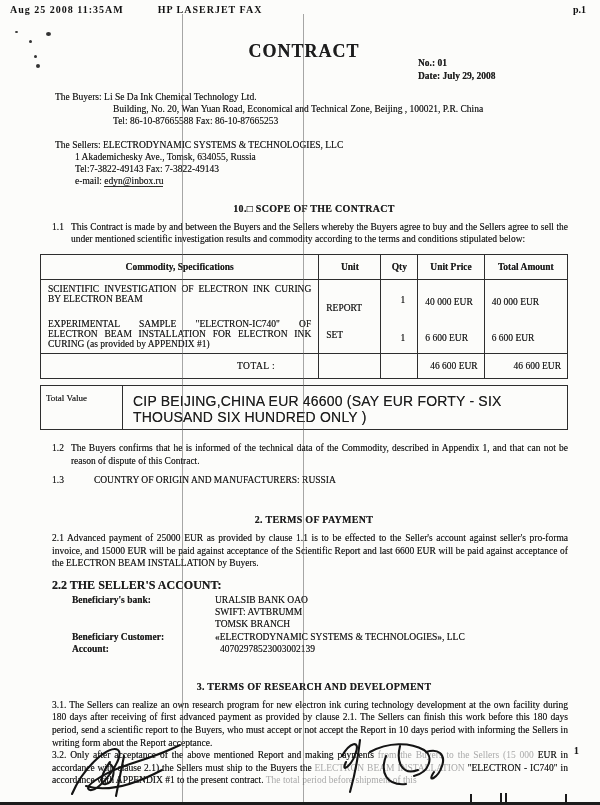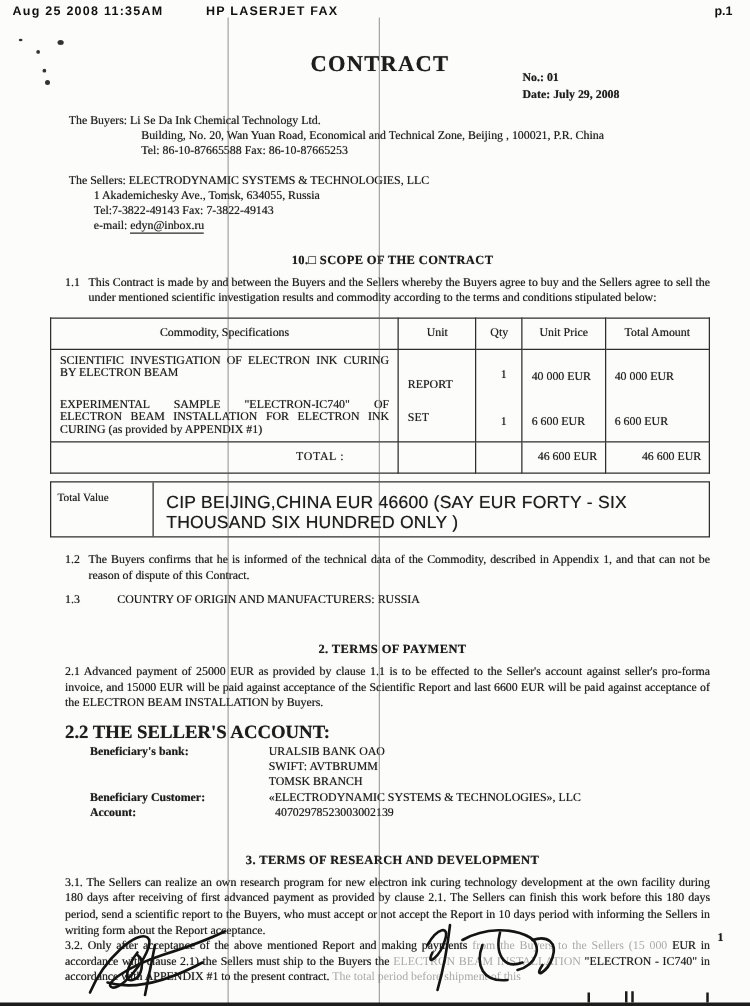--- a/index.html
+++ b/index.html
@@ -7,21 +7,21 @@
     position:relative;width:600px;height:805px;margin:0 auto;
     background:#fcfcfa;overflow:hidden;
     font-family:"Liberation Serif",serif;color:#1d1d1d;
   }
   .ink{ text-shadow:0 0 0.6px rgba(25,25,25,.65); }
 
   
   .fax-header{
     display:flex;align-items:flex-end;
     padding:4px 14px 0 10px;
-    font-family:Liberation Sans, sans-serif;
+    font-family:Liberation Serif, serif;
     font-size:10px;font-weight:bold;letter-spacing:1px;color:#111;
   }
   .fax-header .device{margin-left:34px;}
   .fax-header .fax-page-no{margin-left:auto;letter-spacing:0;}
 
   
   .vline{position:absolute;top:14px;bottom:0;width:1px;background:rgba(95,95,95,.55);}
   .vline.v1{left:182px;} .vline.v2{left:303px;}
 
   
@@ -53,21 +53,21 @@
 
   .clause{display:flex;gap:7px;font-size:9.5px;line-height:1.3;margin:7px 0 0 12px;}
   .clause .num{flex:0 0 auto;}
   .clause .txt{flex:1;text-align:justify;}
 
   table.goods{
     width:100%;margin-top:9px;border-collapse:collapse;
     border:1.5px solid #2e2e2e;font-size:9.5px;
   }
   table.goods th,table.goods td{border:1px solid #2e2e2e;vertical-align:top;}
-  table.goods th{height:22px;vertical-align:middle;font-weight:normal;font-size:9.5px;}
+  table.goods th{height:22px;vertical-align:middle;font-weight:bold;font-size:9.5px;}
   col.c-desc{width:52.8%;} col.c-unit{width:11.8%;} col.c-qty{width:7%;}
   col.c-price{width:12.6%;} col.c-total{width:15.8%;}
   .cell-desc{padding:4px 7px;text-align:justify;}
   .cell-desc p{margin:0;}
   .cell-desc p.first{margin-bottom:15px;}
   .cell-stack{padding:2px 0 2px 7px;}
   .cell-stack .s1{display:block;margin-top:21px;}
   .cell-stack .s2{display:block;margin-top:17px;}
   .cell-qty{text-align:center;}
   .cell-qty .s1{margin-top:13px;}
@@ -91,21 +91,21 @@
     flex:1;padding:7px 6px 4px 10px;
     font-family:"Liberation Sans",sans-serif;font-size:14px;letter-spacing:.2px;
   }
 
   .clause.c12{margin-top:12px;}
   .clause.c13{margin-top:7px;gap:30px;}
   .sec-heading.h2{margin-top:28px;}
   .sec-heading.h3{margin-top:26px;}
 
   p.plain{font-size:9.5px;line-height:1.32;text-align:justify;margin:7px 0 0 12px;}
-  p.subhead{font-size:15px;font-weight:bold;margin:8px 0 0 12px;}
+  p.subhead{font-size:12px;font-weight:bold;margin:8px 0 0 12px;}
 
   .account{margin:1px 0 0 12px;font-size:9.5px;line-height:12.2px;}
   .acct-row{display:flex;}
   .acct-row .lbl{flex:0 0 143px;margin-left:20px;font-weight:bold;}
   .acct-row .vals{flex:1;}
   .acct-row .vals div{white-space:nowrap;}
   .acct-row.customer .vals div{white-space:normal;}
   .acct-row.acctnum .vals{padding-left:5px;}
 
   .faded{color:#a9a9a9;text-shadow:none;}

